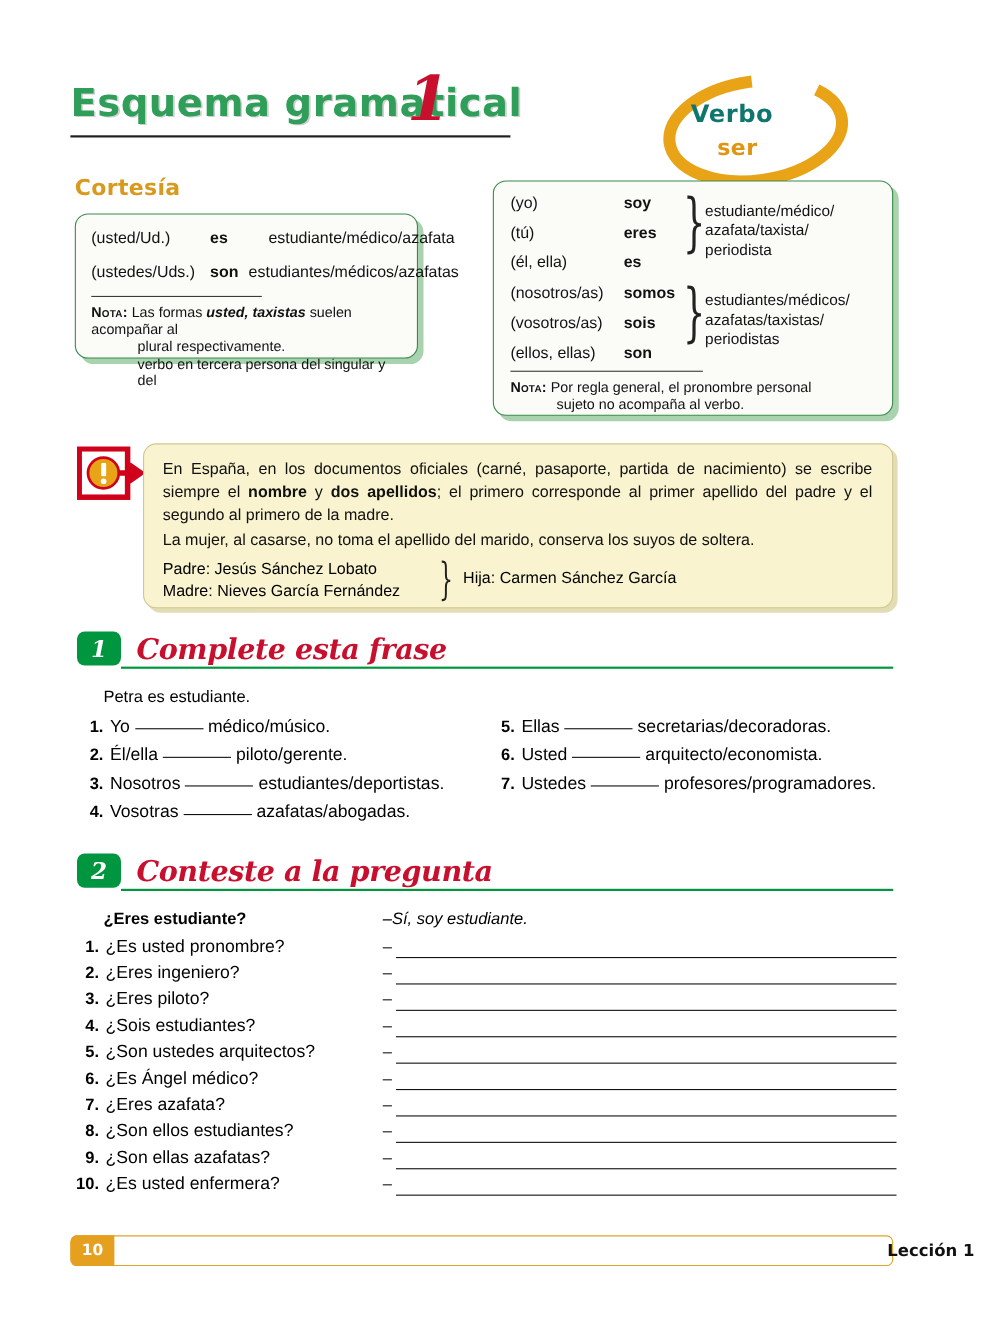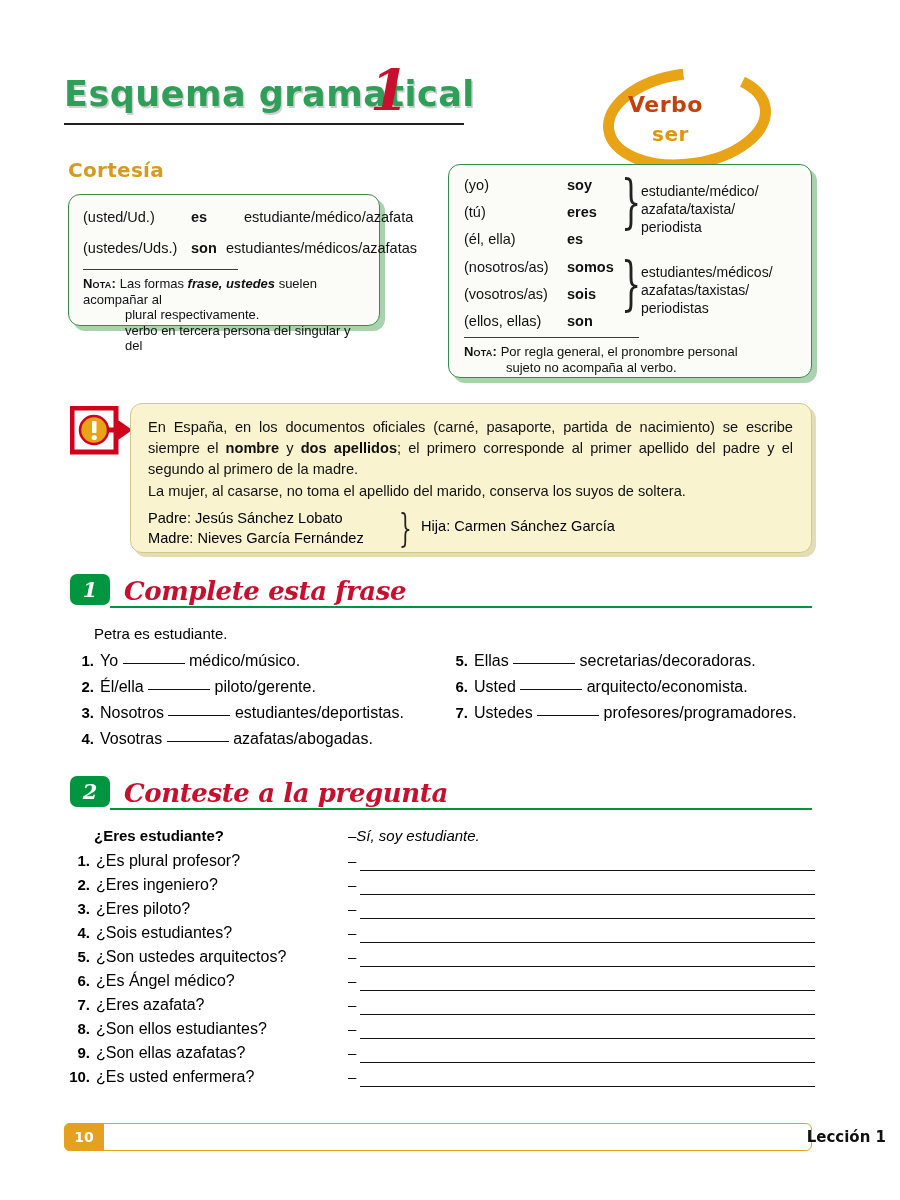--- a/index.html
+++ b/index.html
@@ -63,21 +63,21 @@
   .verbo-ring {
     position: absolute;
     left: 0; top: 0;
     width: 175px; height: 106px;
   }
   .verbo-label-main {
     position: absolute;
     left: 28px; top: 26px;
     font-size: 22px;
     font-weight: bold;
-    color: #c2410c;
+    color: #0f766e;
     font-family: "DejaVu Sans", sans-serif;
     letter-spacing: 0.5px;
   }
   .verbo-label-sub {
     position: absolute;
     left: 52px; top: 56px;
     font-size: 20px;
     font-weight: bold;
     color: #e09512;
     font-family: "DejaVu Sans", sans-serif;
@@ -353,21 +353,21 @@
     <div class="row-line" style="left:175px; top:14px;">estudiante/médico/azafata</div>
 
     <div class="row-line" style="left:14px; top:45px;">(ustedes/Uds.)</div>
     <div class="row-line bold" style="left:122px; top:45px;">son</div>
     <div class="row-line" style="left:157px; top:45px;">estudiantes/médicos/azafatas</div>
 
     <div class="hr-thin" style="left:14px; top:74px; width:155px;"></div>
 
     <div class="nota" style="left:14px; top:81px; width:285px;">
       <span class="nota-lbl">Nota:</span>
-      <span class="nota-body">Las formas </span><span class="bold" style="font-style:italic">frase, ustedes</span><span> suelen acompañar al</span>
+      <span class="nota-body">Las formas </span><span class="bold" style="font-style:italic">usted, taxistas</span><span> suelen acompañar al</span>
       <span class="nota-ind">plural respectivamente.</span>
       <span class="nota-ind">verbo en tercera persona del singular y del</span>
     </div>
   </div>
 
   <div class="greenbox box-conjug">
     <div class="row-line" style="left:15px; top:12px;">(yo)</div>
     <div class="row-line bold" style="left:118px; top:12px;">soy</div>
     <div class="row-line" style="left:15px; top:39px;">(tú)</div>
     <div class="row-line bold" style="left:118px; top:39px;">eres</div>
@@ -448,21 +448,21 @@
   <div class="q-item" style="left:474px; top:704px;"><span>Ustedes</span> <span class="blank" style="width:62px"></span> <span>profesores/programadores.</span></div>
 
   <div class="ex-badge" style="left:70px; top:776px;">2</div>
   <div class="ex-title" style="left:124px; top:778px;">Conteste a la pregunta</div>
   <div class="ex-rule" style="left:110px; top:808px; width:702px;"></div>
 
   <div class="ex2-model-q">¿Eres estudiante?</div>
   <div class="ex2-model-a">–Sí, soy estudiante.</div>
 
   <div class="q-num" style="left:64px; top:852px;">1.</div>
-  <div class="q-item" style="left:96px; top:852px;">¿Es plural profesor?</div>
+  <div class="q-item" style="left:96px; top:852px;">¿Es usted pronombre?</div>
   <div class="ans-dash" style="top:852px;">–</div>
   <div class="ans-line" style="top:870px;"></div>
 
   <div class="q-num" style="left:64px; top:876px;">2.</div>
   <div class="q-item" style="left:96px; top:876px;">¿Eres ingeniero?</div>
   <div class="ans-dash" style="top:876px;">–</div>
   <div class="ans-line" style="top:894px;"></div>
 
   <div class="q-num" style="left:64px; top:900px;">3.</div>
   <div class="q-item" style="left:96px; top:900px;">¿Eres piloto?</div>

